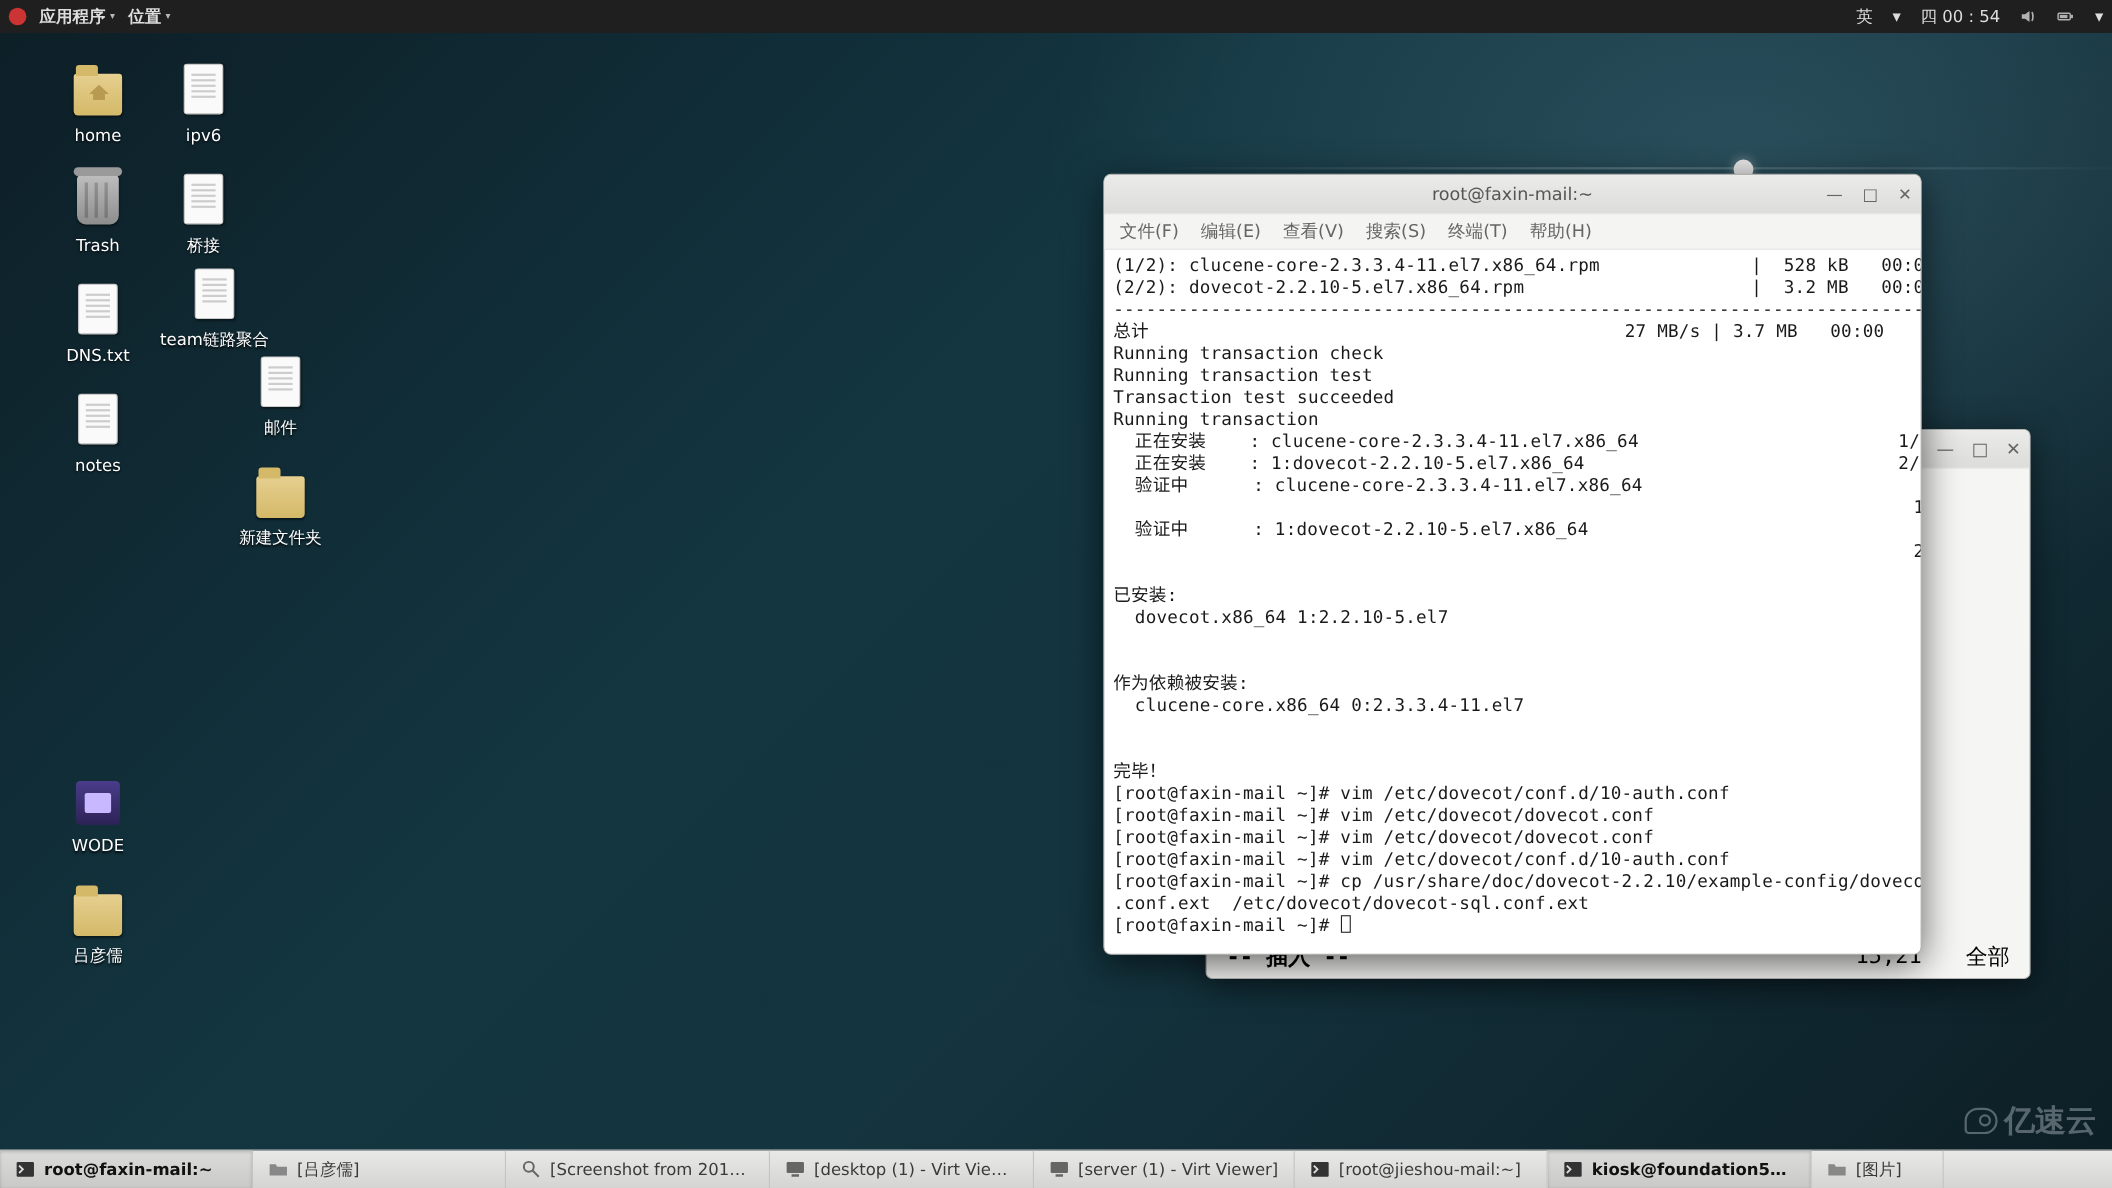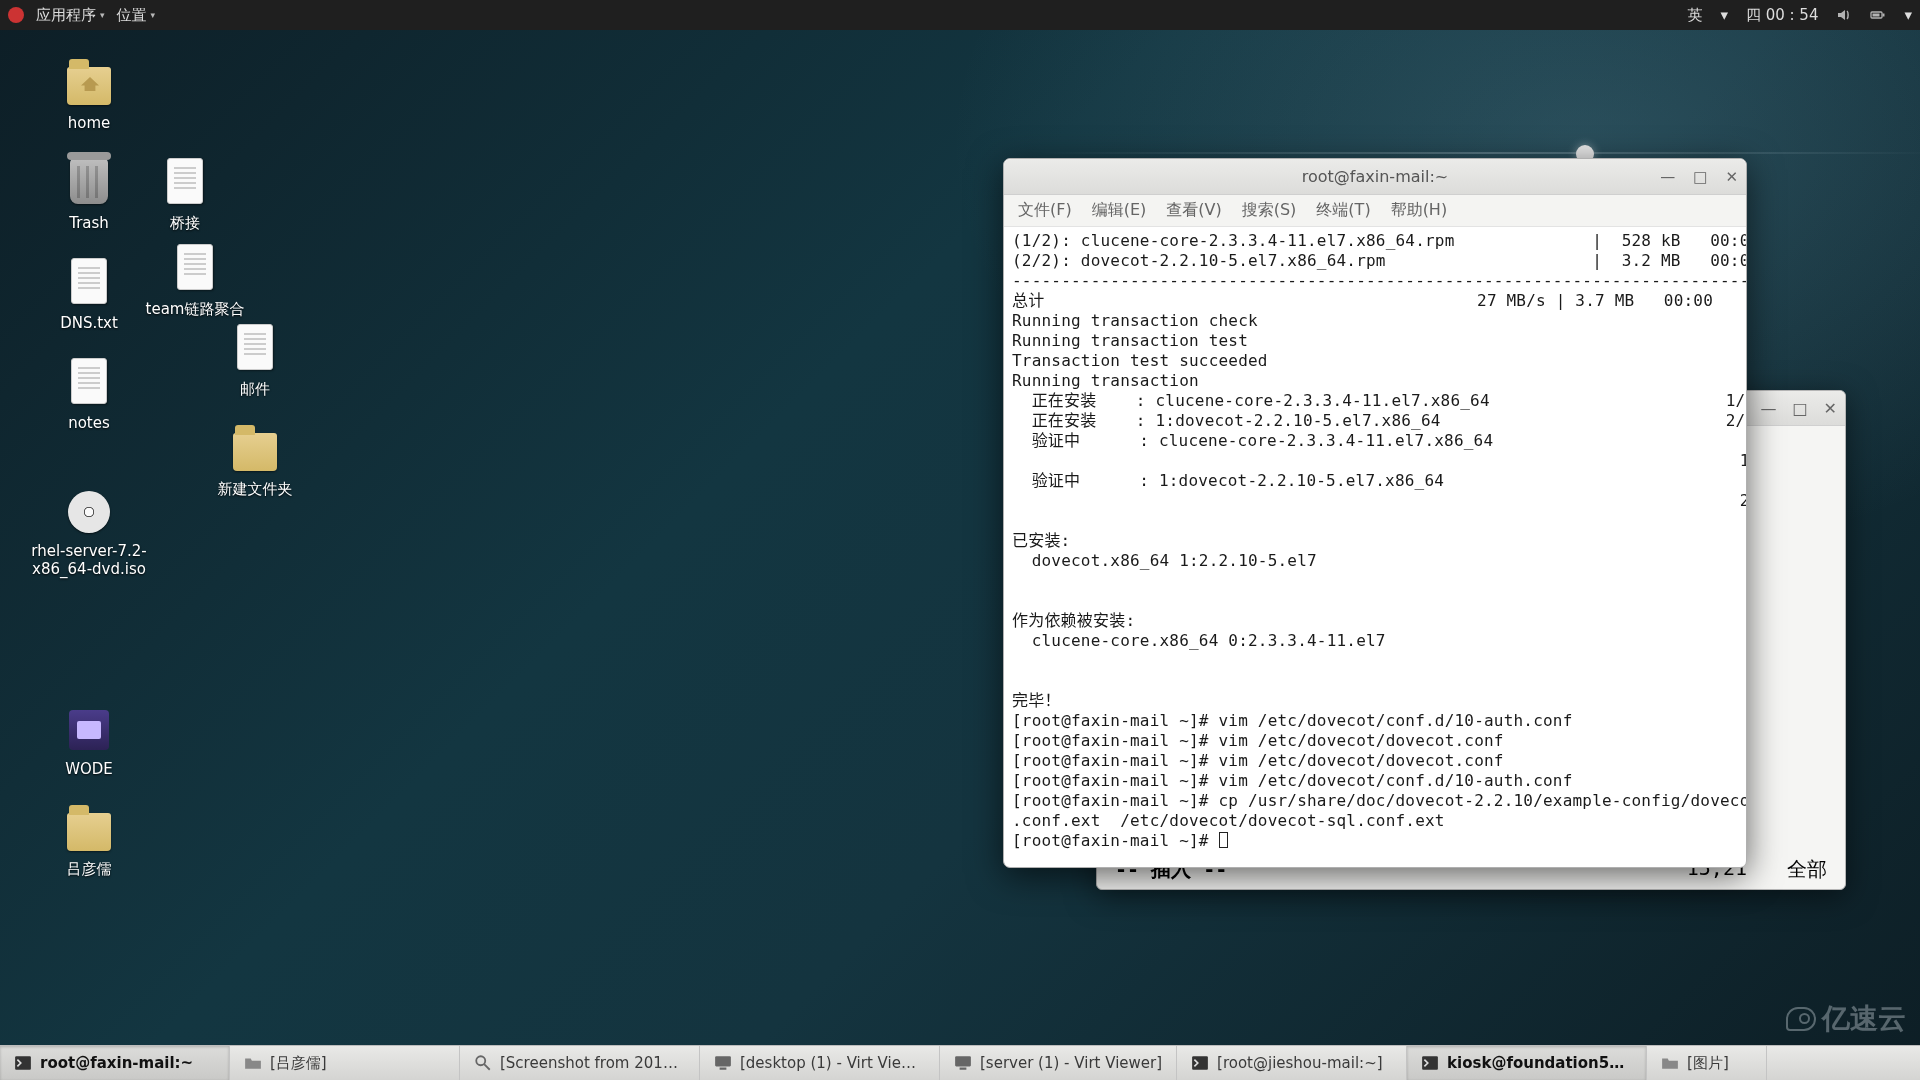--- a/index.html
+++ b/index.html
@@ -8,21 +8,21 @@
     font-family:"DejaVu Sans","WenQuanYi Micro Hei",sans-serif;
     background:#132a33;
     background:radial-gradient(ellipse 900px 600px at 1580px 145px, rgba(120,170,190,.22) 0%, rgba(20,45,55,0) 70%),
                linear-gradient(135deg,#0d1e26 0%,#133641 40%,#14343f 60%,#0d1e25 100%);
     position:relative; color:#e8e8e8; font-size:16px;
   }
   
   .topbar { position:absolute; top:0; left:0; right:0; height:30px; background:#1f1f1f; display:flex; align-items:center; padding:0 8px; font-size:15px; color:#ddd; }
   .topbar .left { display:flex; gap:12px; align-items:center; }
   .topbar .left .logo { width:16px; height:16px; background:#c33; border-radius:8px; }
-  .topbar .menu { display:flex; align-items:center; gap:4px; cursor:default; }
+  .topbar .menu { display:flex; align-items:center; gap:4px; cursor:default;font-weight:bold; }
   .topbar .menu .tri { font-size:9px; opacity:.8; }
   .topbar .right { margin-left:auto; display:flex; align-items:center; gap:18px; }
   .topbar .icon { width:16px; height:16px; opacity:.85; display:flex; align-items:center; justify-content:center; }
   .topbar .icon svg { width:16px; height:16px; fill:#ccc; }
   
   .desktop { position:absolute; top:30px; left:0; right:0; bottom:35px; }
   .dicon { position:absolute; width:130px; text-align:center; font-size:15px; color:#fff; text-shadow:0 1px 2px rgba(0,0,0,.9); }
   .dicon .pic { width:44px; height:54px; margin:0 auto 6px; display:flex; align-items:center; justify-content:center; }
   .txtfile { width:36px; height:46px; background:#fafafa; border:1px solid #ccc; border-radius:3px; box-shadow:1px 1px 2px rgba(0,0,0,.4); position:relative; }
   .txtfile::before { content:""; position:absolute; top:8px; left:6px; right:6px; height:2px; background:#ccc; box-shadow:0 5px 0 #ccc,0 10px 0 #ccc,0 15px 0 #ccc,0 20px 0 #ccc; }
@@ -105,20 +105,26 @@
 <div class="bgline"></div>
 <div class="bgdot"></div>
 
 <div class="desktop">
   <div class="dicon" style="left:24px;top:24px">
       <div class="pic">
         <div class="folder folderhome"></div>
       </div>
       <div>home</div>
     </div>
+  <div class="dicon" style="left:120px;top:24px">
+      <div class="pic">
+        <div class="txtfile"></div>
+      </div>
+      <div>ipv6</div>
+    </div>
   <div class="dicon" style="left:120px;top:124px">
       <div class="pic">
         <div class="txtfile"></div>
       </div>
       <div>桥接</div>
     </div>
   <div class="dicon" style="left:24px;top:124px">
       <div class="pic">
         <div class="trashcan"></div>
       </div>
@@ -146,26 +152,20 @@
       <div class="pic">
         <div class="txtfile"></div>
       </div>
       <div>邮件</div>
     </div>
   <div class="dicon" style="left:190px;top:390px">
       <div class="pic">
         <div class="folder"></div>
       </div>
       <div>新建文件夹</div>
-    </div>
-  <div class="dicon" style="left:14px;top:452px;width:150px">
-      <div class="pic">
-        <div class="disc"></div>
-      </div>
-      <div>rhel-server-7.2-x86_64-dvd.iso</div>
     </div>
   <div class="dicon" style="left:24px;top:670px">
       <div class="pic">
         <div class="wode"></div>
       </div>
       <div>WODE</div>
     </div>
   <div class="dicon" style="left:24px;top:770px">
       <div class="pic">
         <div class="folder"></div>

